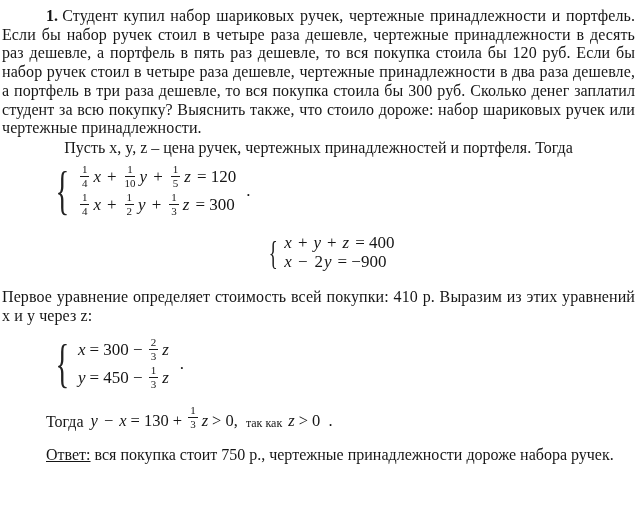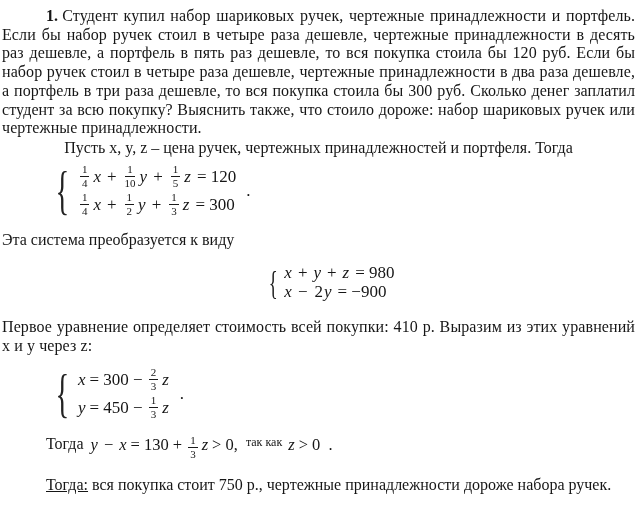--- a/index.html
+++ b/index.html
@@ -40,21 +40,21 @@
   .mid{margin:0 3px;white-space:pre;}
   .sys-period{margin-left:10px;align-self:center;}
 
   
   .frac{display:inline-flex;flex-direction:column;align-items:center;
         font-size:11px;line-height:11.5px;margin:0 3px;font-style:normal;}
   .frac .fnum{display:block;border-bottom:1px solid #1a1a1a;padding:0 2px 1px 2px;}
   .frac .fden{display:block;padding-top:1px;}
 
   
-  .then{margin:13px 0 0 44px;display:flex;align-items:flex-start;font-size:16.5px;height:26px;}
+  .then{margin:13px 0 0 44px;display:flex;align-items:flex-end;font-size:16.5px;height:26px;}
   .then .lead{font-size:16px;margin-right:6px;font-style:normal;}
   .then .cmp{margin:0 3px;white-space:pre;}
   .then .because{font-size:12px;margin:0 5px;font-style:normal;}
   .then .period{margin-left:5px;}
 
   .answer{margin:14px 0 0 44px;line-height:19px;}
   .answer .label{text-decoration:underline;}
 </style>
 </head>
 <body>
@@ -88,32 +88,31 @@
         <span class="mvar">y</span>
         <span class="op">+</span>
         <span class="frac"><span class="fnum">1</span><span class="fden">3</span></span>
         <span class="mvar">z</span>
         <span class="rhs">= 300</span>
       </div>
     </div>
     <span class="sys-period">.</span>
   </div>
 
-  <p class="transform">Эта система преобразуется к виду</p>
 
   <div class="eq-system sys2">
     <span class="brace brace-sm">{</span>
     <div class="rows rows-sm">
       <div class="eq-row">
         <span class="mvar">x</span>
         <span class="op">+</span>
         <span class="mvar">y</span>
         <span class="op">+</span>
         <span class="mvar">z</span>
-        <span class="rhs">= 980</span>
+        <span class="rhs">= 400</span>
       </div>
       <div class="eq-row">
         <span class="mvar">x</span>
         <span class="op">−</span>
         <span class="coef">2</span>
         <span class="mvar">y</span>
         <span class="rhs">= −900</span>
       </div>
     </div>
   </div>
@@ -150,15 +149,15 @@
         <span class="fden">3</span>
       </span>
     <span class="mvar">z</span>
     <span class="cmp">&gt; 0,</span>
     <span class="because">так как</span>
     <span class="mvar">z</span>
     <span class="cmp">&gt; 0</span>
     <span class="period">.</span>
   </div>
 
-  <p class="answer"><span class="label">Тогда:</span> <span>вся покупка стоит 750 р., чертежные принадлежности дороже набора ручек.</span></p>
+  <p class="answer"><span class="label">Ответ:</span> <span>вся покупка стоит 750 р., чертежные принадлежности дороже набора ручек.</span></p>
 
 </div>
 
 </body></html>

